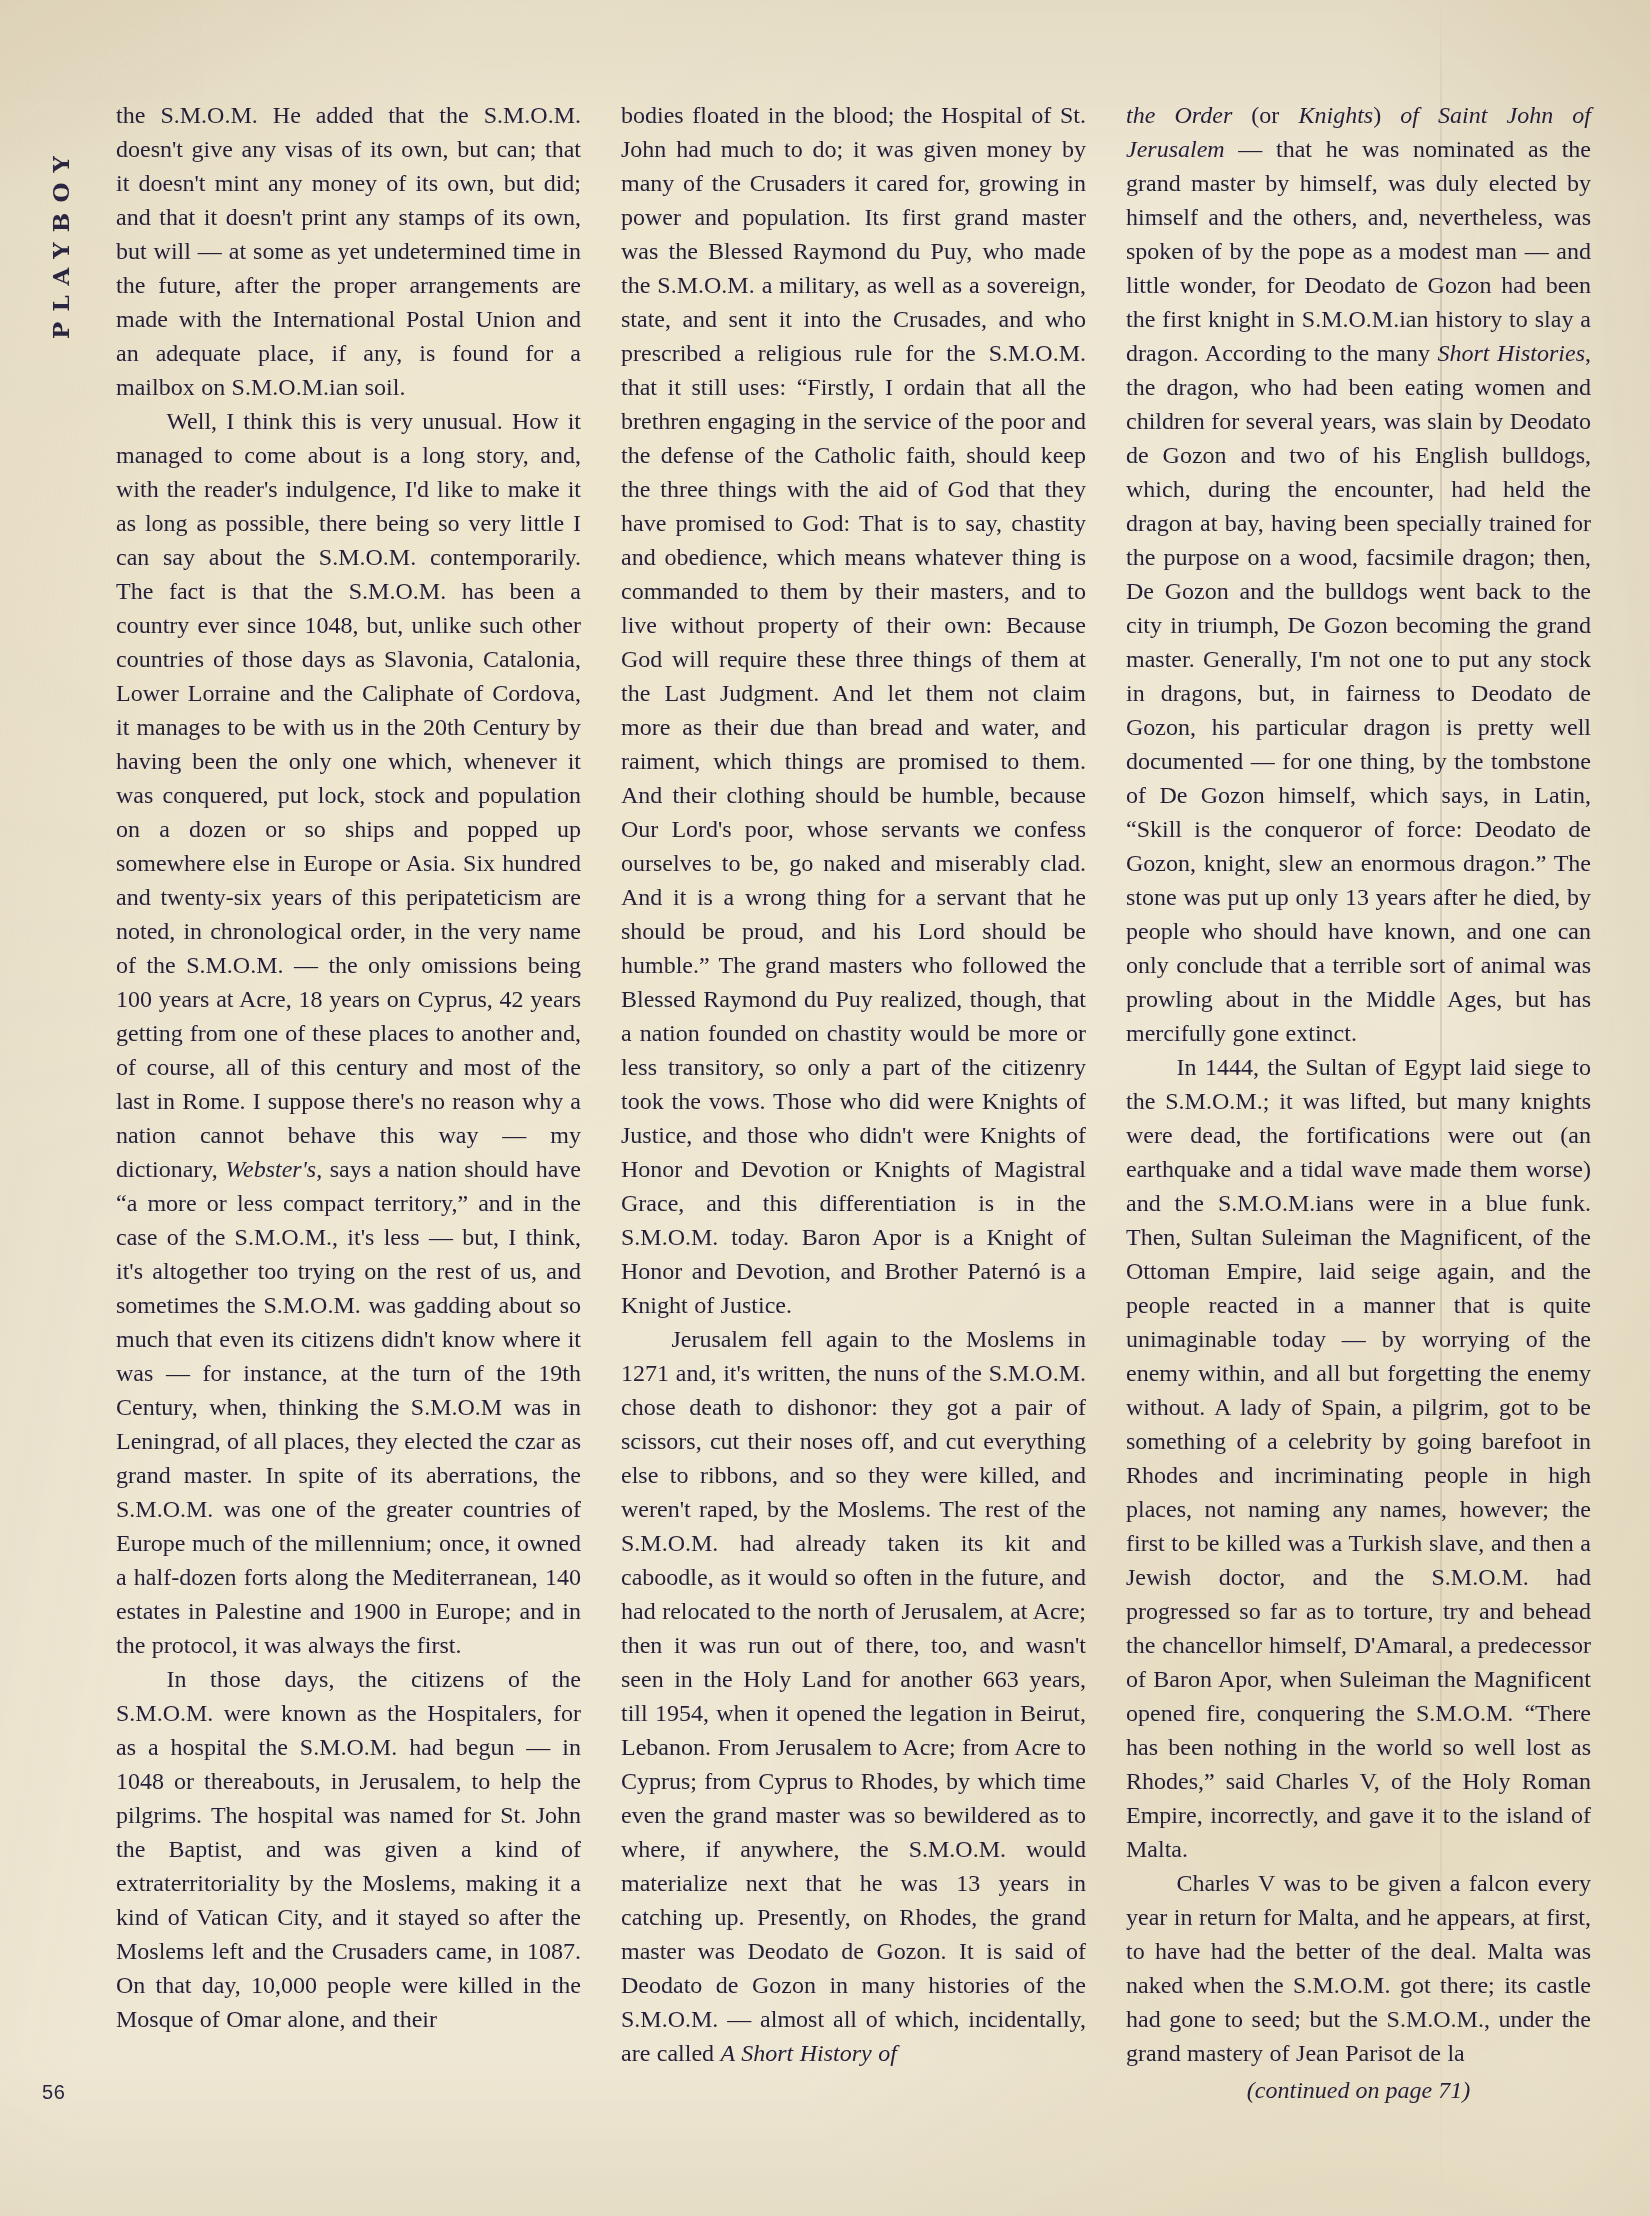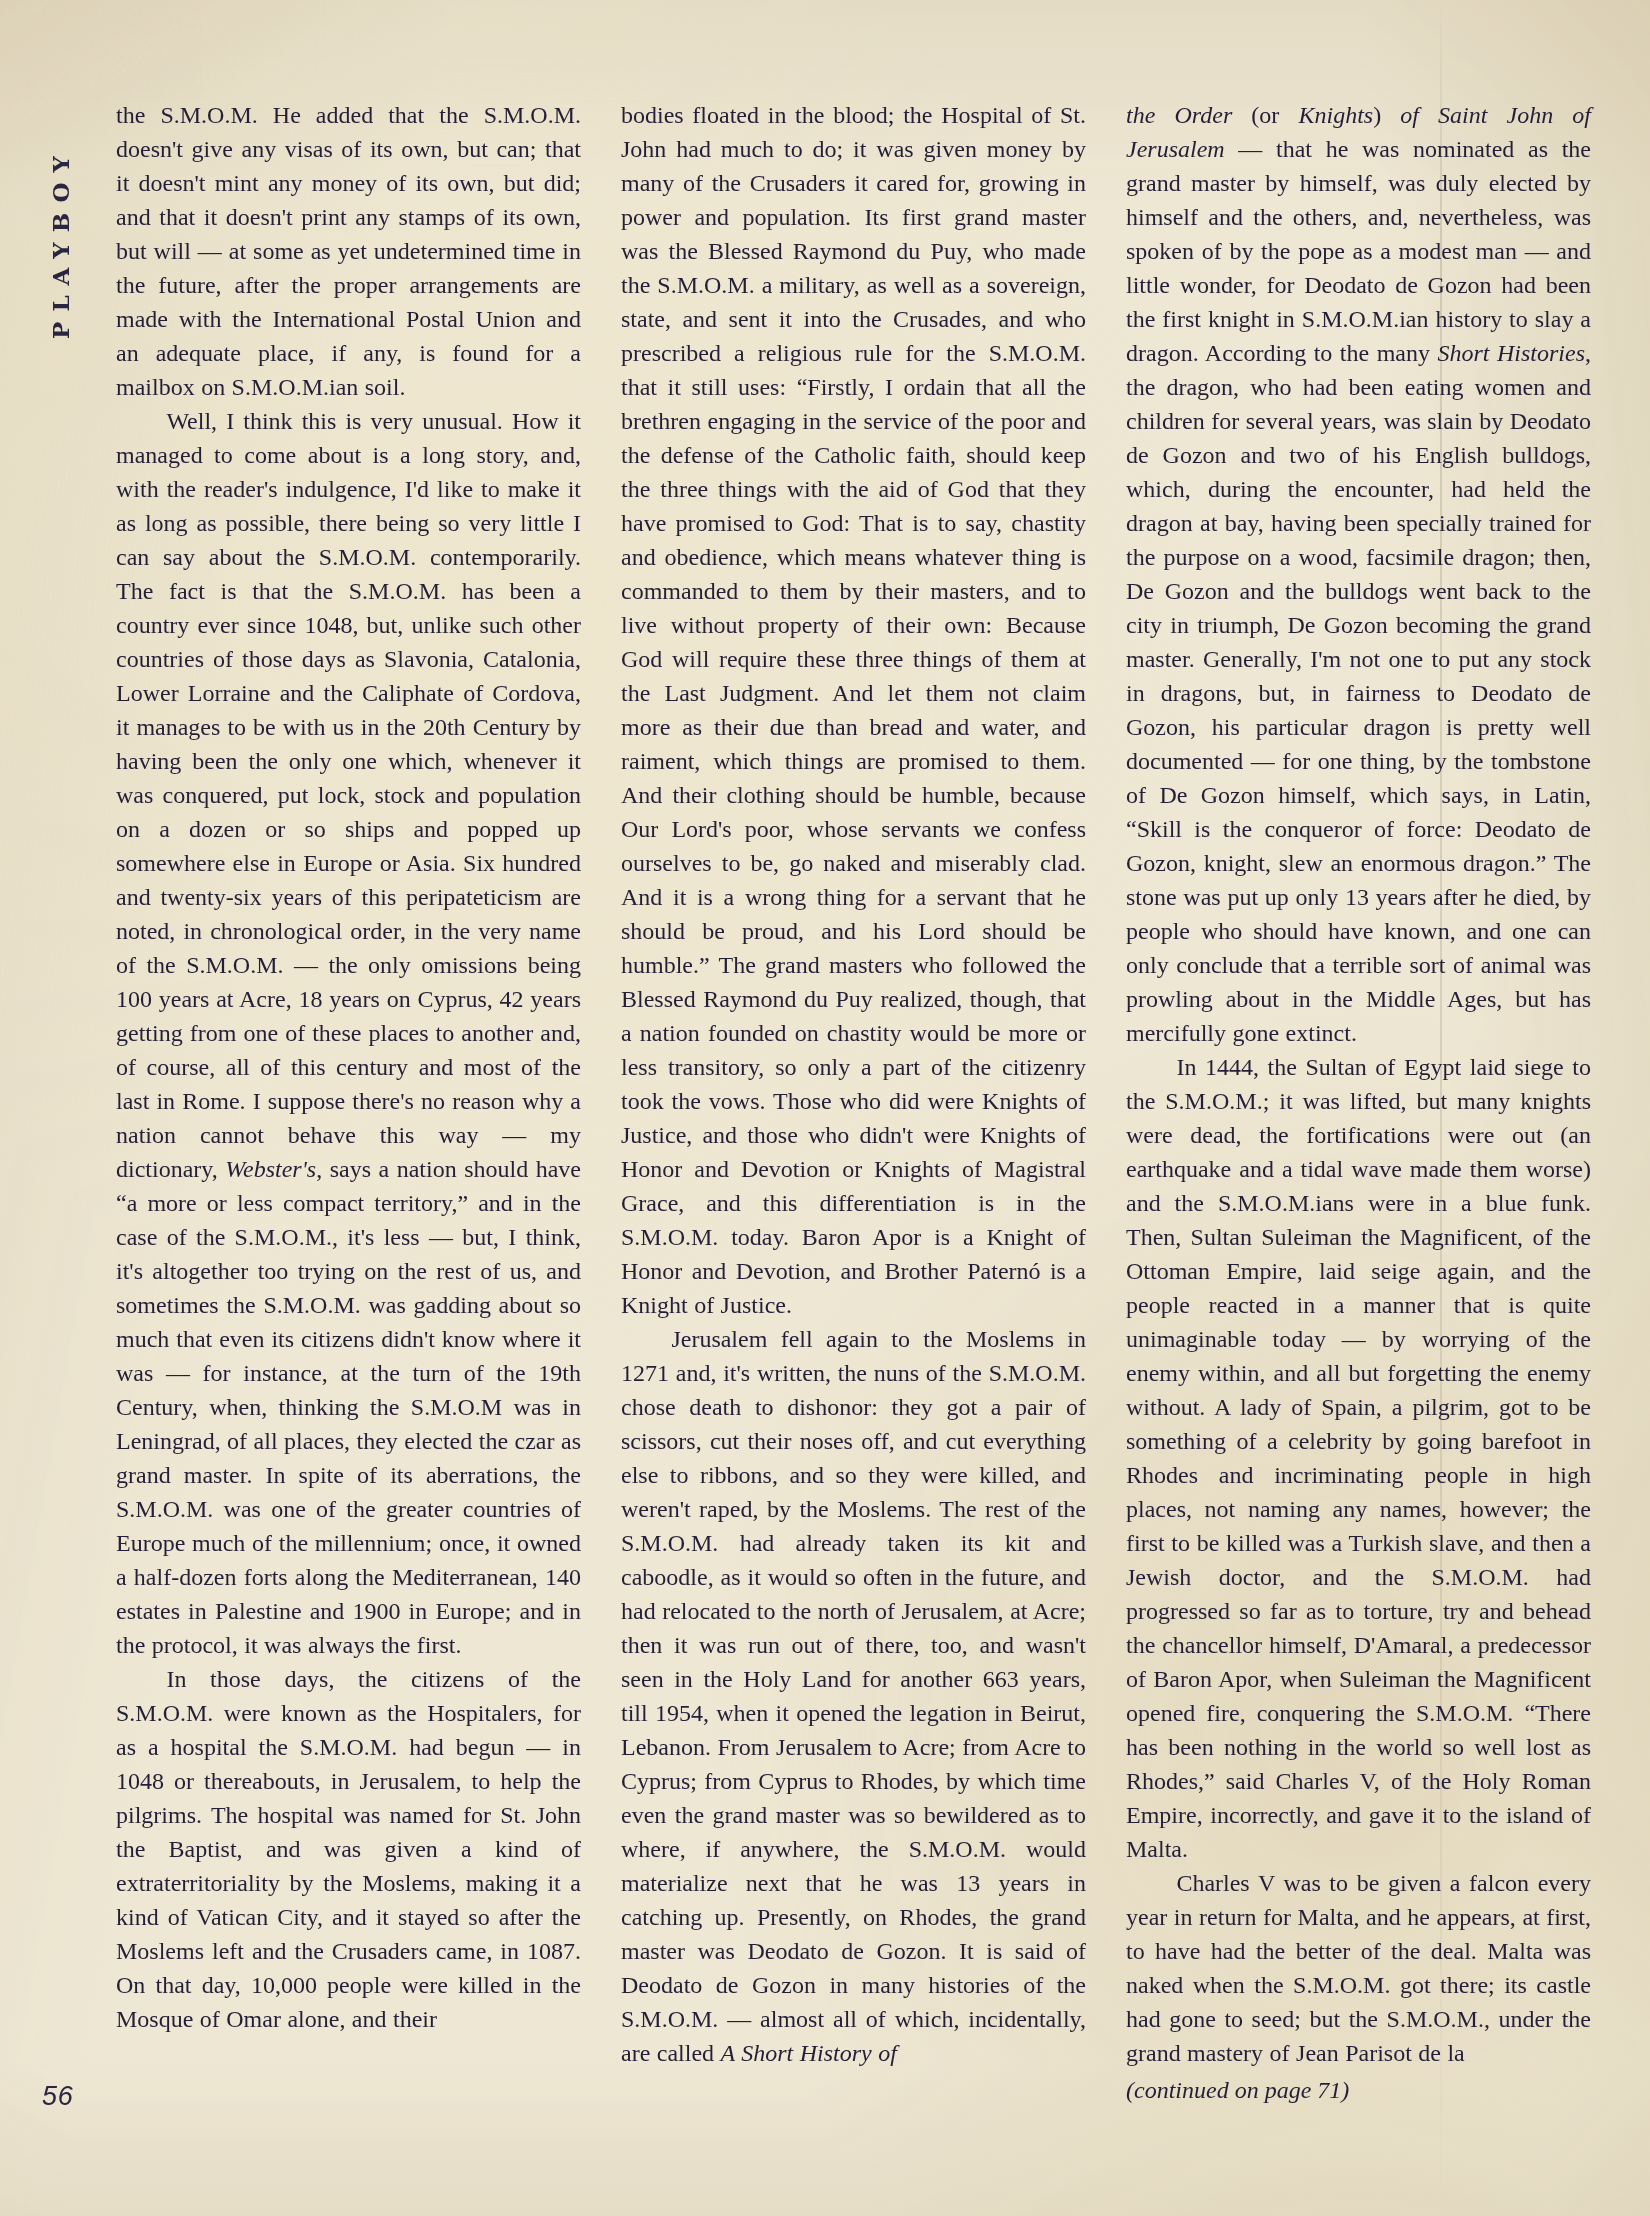--- a/index.html
+++ b/index.html
@@ -101,35 +101,34 @@
   }
   em {
     font-style: italic;
   }
 
   .page-number {
     position: absolute;
     left: 42px;
     top: 2081px;
     font-family: "Liberation Sans", "DejaVu Sans", sans-serif;
-    font-size: 27px;
+    font-size: 20px;
     font-weight: 400;
     color: #2a2540;
     letter-spacing: 0.7px;
-    font-style: italic;
   }
 
   .continued {
     margin-top: 2.7px;
     font-family: "Liberation Serif", "DejaVu Serif", serif;
     font-style: italic;
     font-size: 24px;
     line-height: 34px;
     color: #241f38;
-    text-align: left;
+    text-align: center;
   }
 </style>
 </head>
 <body>
 
 <div id="page">
 
   <div id="paper-texture"></div>
 
   <svg id="grain" xmlns="http://www.w3.org/2000/svg" viewBox="0 0 300 150" width="202" height="101">

